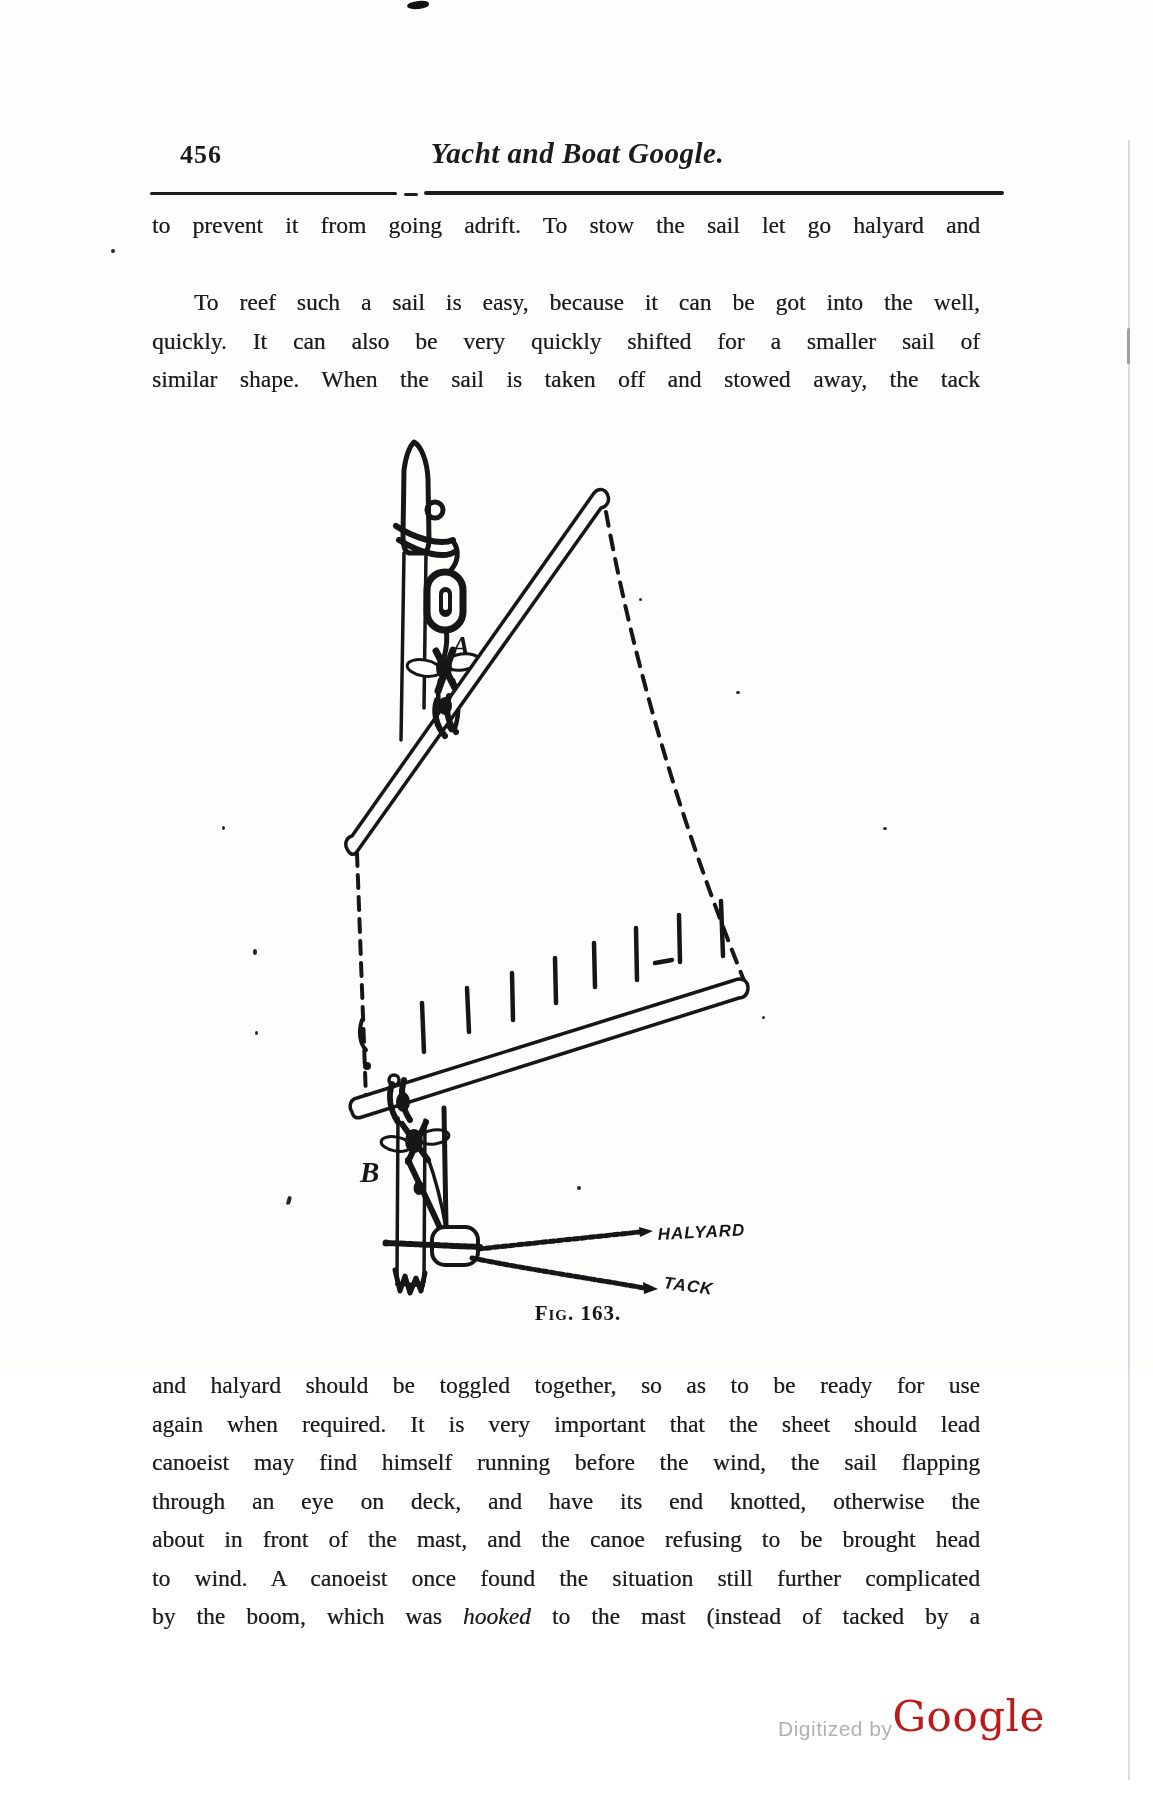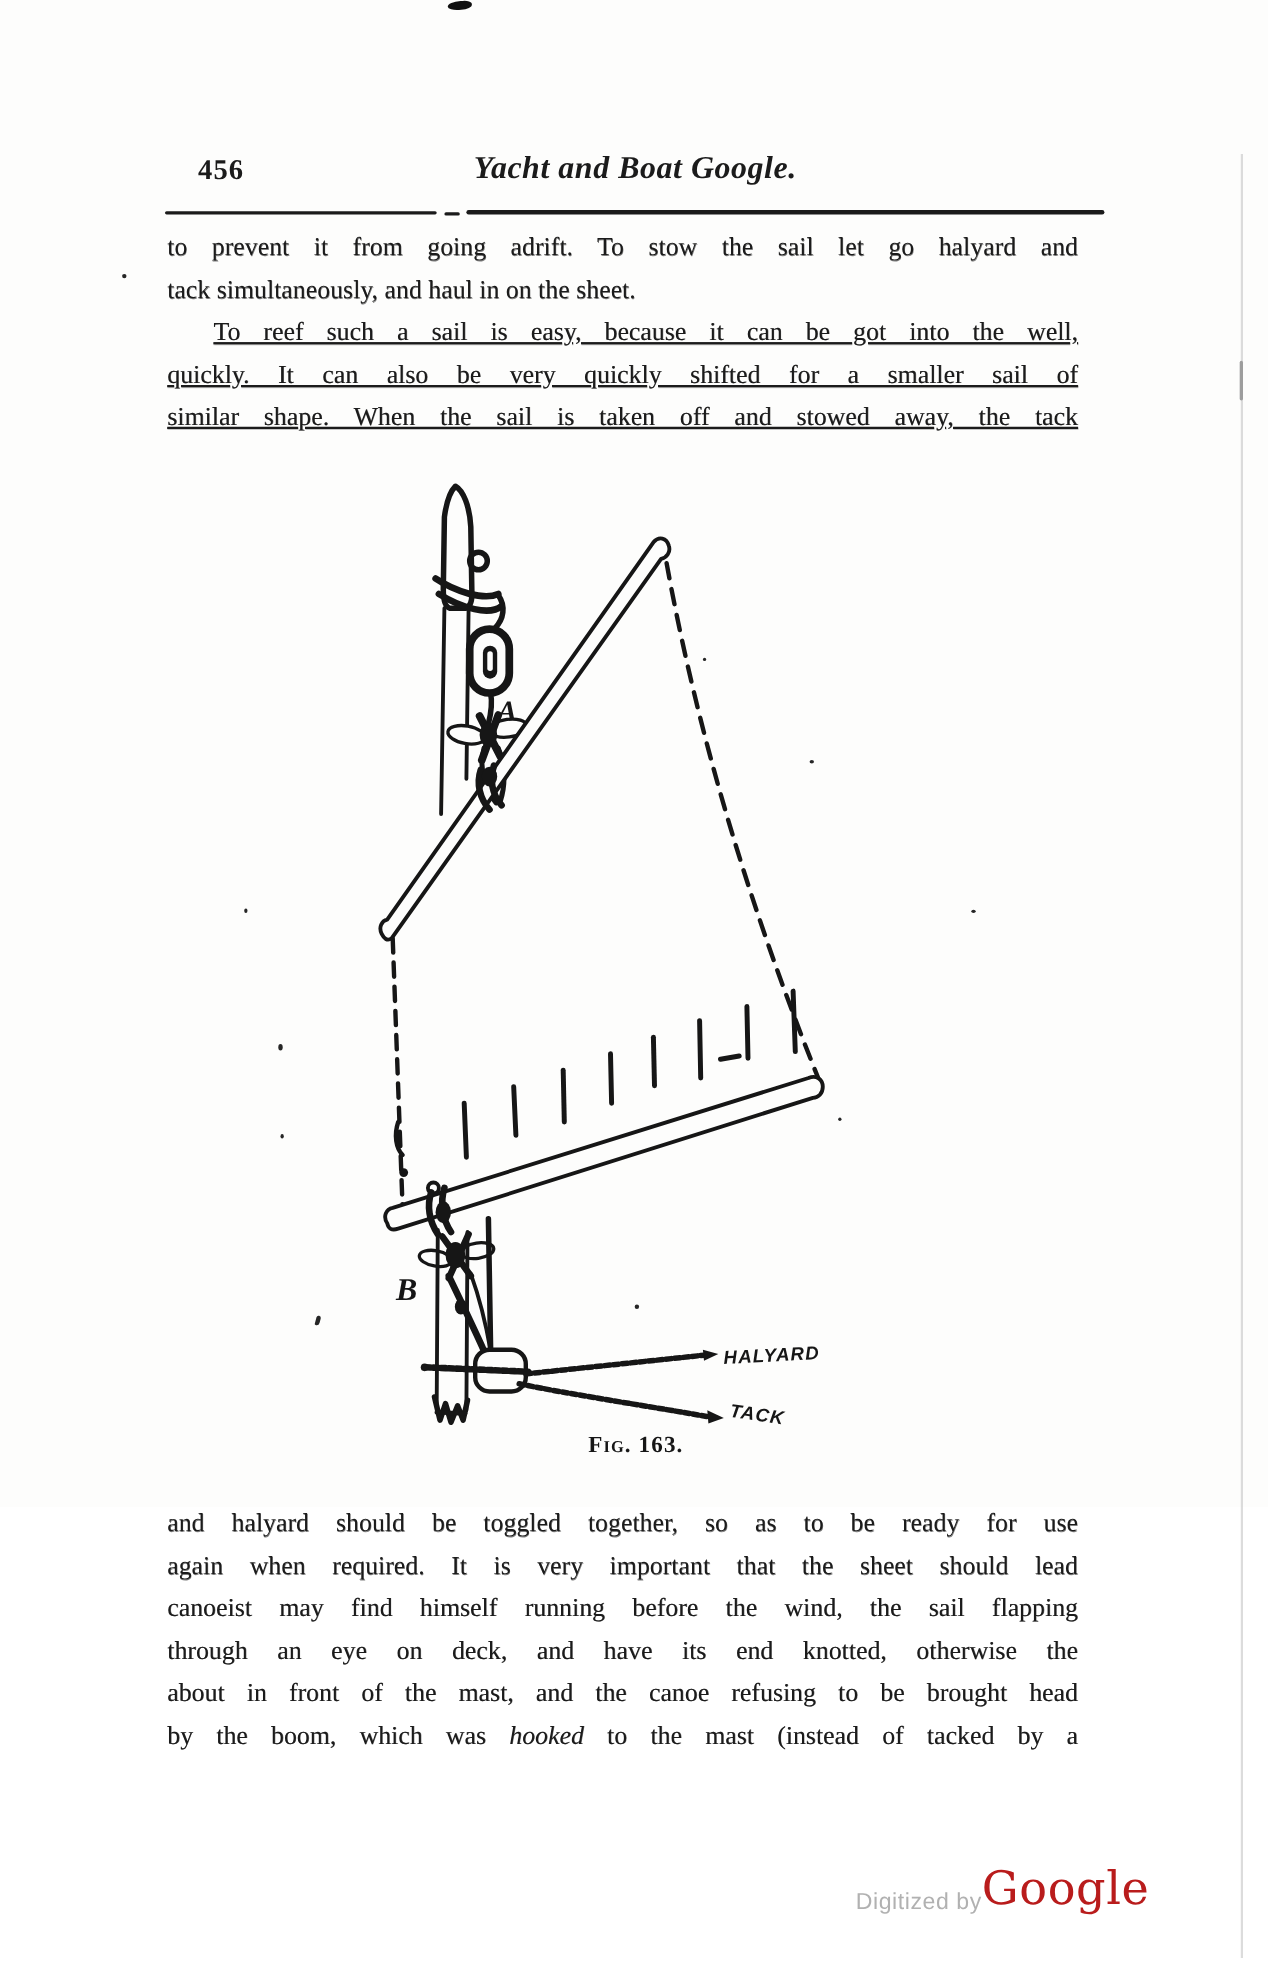--- a/index.html
+++ b/index.html
@@ -18,21 +18,21 @@
   .rule-c{left:424px;top:191px;width:580px;height:4px;}
 
   
   .para{position:absolute;left:152px;width:828px;font-size:23.5px;}
   .tline{display:block;height:38.5px;line-height:38.5px;text-align:justify;
          text-align-last:justify;white-space:nowrap;
          text-shadow:0.4px 0.4px 0.4px rgba(20,20,20,0.55);}
   .tline.no-just{text-align-last:left;}
   .para.indent-first .tline:first-child{text-indent:42px;}
   #para1{top:206px;}
-  #para2{top:283px;text-decoration:underline;}
+  #para2{top:283px;}
   #para3{top:1366px;}
 
   
   .figure-svg{position:absolute;left:330px;top:430px;}
   .fig-stroke{stroke:#161616;fill:none;stroke-linecap:round;stroke-linejoin:round;}
   .fig-fillw{fill:#fdfdfc;stroke:#161616;stroke-linejoin:round;}
   .fig-dark{fill:#161616;stroke:none;}
   .fig-letter{font-family:"Liberation Serif",serif;font-style:italic;font-weight:bold;
               fill:#161616;}
   .fig-rope-label{font-family:"Liberation Sans",sans-serif;font-style:italic;
@@ -64,33 +64,33 @@
   <span class="ink-top"></span>
 
   <div class="pagenum">456</div>
   <div class="running-title">Yacht and Boat Google.</div>
   <div class="rule rule-a"></div>
   <div class="rule rule-b"></div>
   <div class="rule rule-c"></div>
 
   <div class="para" id="para1">
       <div class="tline">to prevent it from going adrift. To stow the sail let go halyard and</div>
-      <div class="tline no-just">tack simultaneously, and haul in on the sheet.</div>
     </div>
   <div class="para indent-first" id="para2">
       <div class="tline">To reef such a sail is easy, because it can be got into the well,</div>
       <div class="tline">quickly. It can also be very quickly shifted for a smaller sail of</div>
       <div class="tline">similar shape. When the sail is taken off and stowed away, the tack</div>
     </div>
   <div class="para" id="para3">
       <div class="tline">and halyard should be toggled together, so as to be ready for use</div>
       <div class="tline">again when required. It is very important that the sheet should lead</div>
       <div class="tline">canoeist may find himself running before the wind, the sail flapping</div>
       <div class="tline">through an eye on deck, and have its end knotted, otherwise the</div>
       <div class="tline">about in front of the mast, and the canoe refusing to be brought head</div>
+      <div class="tline">to wind. A canoeist once found the situation still further complicated</div>
       <div class="tline">by the boom, which was <i>hooked</i> to the mast (instead of tacked by a</div>
     </div>
 
   <svg class="figure-svg" width="444" height="900" viewBox="330 430 444 900">
 
     <path class="fig-fillw" stroke-width="5" d="M414,442 C421,446 427,460 428,479 L429,540 C429,548 427,552 423,553
              L409,553 C405,552 403,546 403,536 L404,470 C406,455 410,446 414,442 Z"></path>
 
     <circle class="fig-stroke" stroke-width="5" cx="435" cy="510" r="8"></circle>
 

